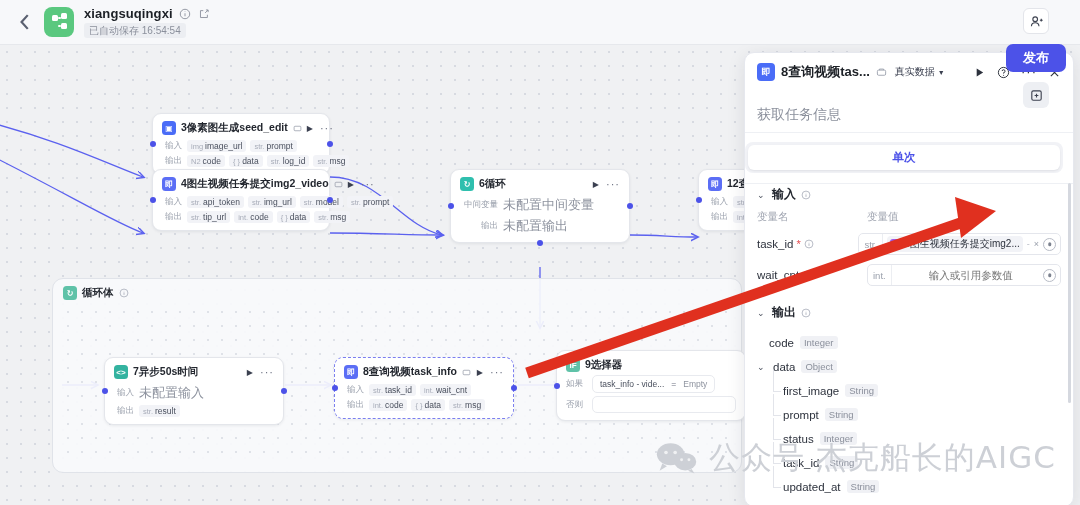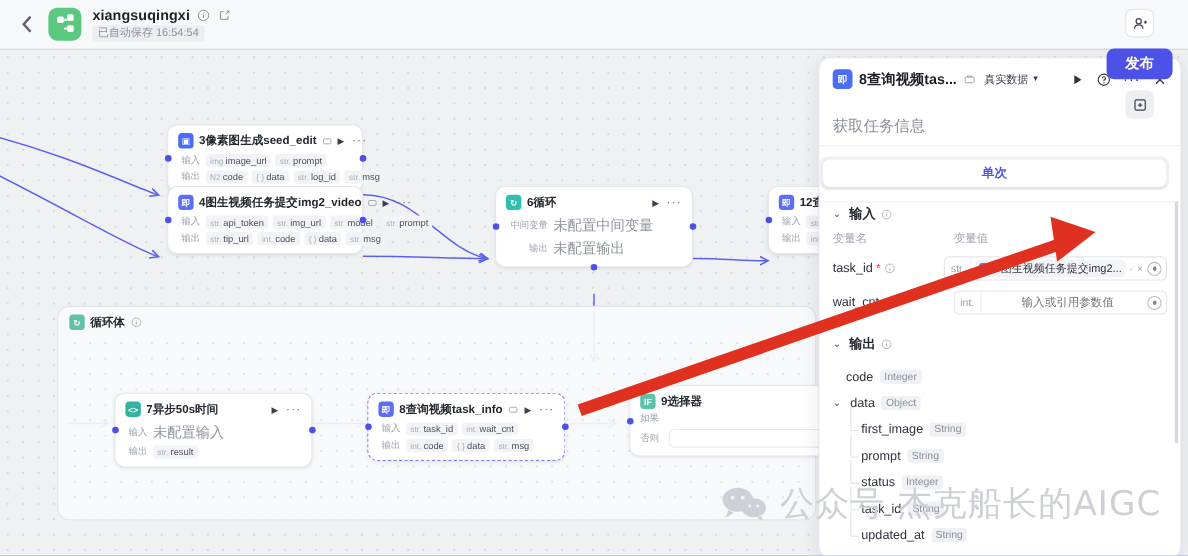--- a/index.html
+++ b/index.html
@@ -2,21 +2,21 @@
 <html><head>
 <meta charset="utf-8">
 <style>
   * { box-sizing: border-box; margin: 0; padding: 0; }
   html, body {
     width: 1080px; height: 505px;
     overflow: hidden;
     font-family: "Liberation Sans", "DejaVu Sans", sans-serif;
     background: #eef0f4;
   }
-  #app { position: relative; width: 1080px; height: 505px; overflow: hidden; background:#1d4ed8; }
+  #app { position: relative; width: 1080px; height: 505px; overflow: hidden; background:#0f172a; }
 
   
   .topbar {
     position: absolute; top:0; left:0; width:1080px; height:45px;
     background:#f7f8fa; border-bottom:1px solid #e6e8ec;
     display:flex; align-items:center; padding:0 14px; z-index:40;
   }
   .back-btn { width:22px;height:22px;display:flex;align-items:center;justify-content:center;color:#5a6070;font-size:13px;cursor:pointer;}
   .app-logo {
     width:30px;height:30px;border-radius:8px;background:#5ac87f;
@@ -529,28 +529,33 @@
               </span>
             <span class="pill">
                 <span class="t">str.</span>
                 <span>msg</span>
               </span>
           </span>
         </div>
       </div>
     </div>
 
-    <div class="if-node" style="left:572px; top:305px; width:190px;">
+    <div class="if-node" style="left:556px; top:305px; width:190px;">
       <div class="port l"></div>
       <div class="node-head">
         <span class="node-ico lightgreen">IF</span>
         <span class="node-name">9选择器</span>
       </div>
       <div class="if-row">
         <span class="if-lab">如果</span>
+        <span class="cond-box">
+          <span class="cond-chip">task_info  -  vide...</span>
+          <span class="cond-op">=</span>
+          <span class="cond-val">Empty</span>
+        </span>
       </div>
       <div class="if-row">
         <span class="if-lab">否则</span>
         <span class="else-box"></span>
       </div>
     </div>
   </div>
 
   <div class="watermark">
     <div class="wm-logo">

